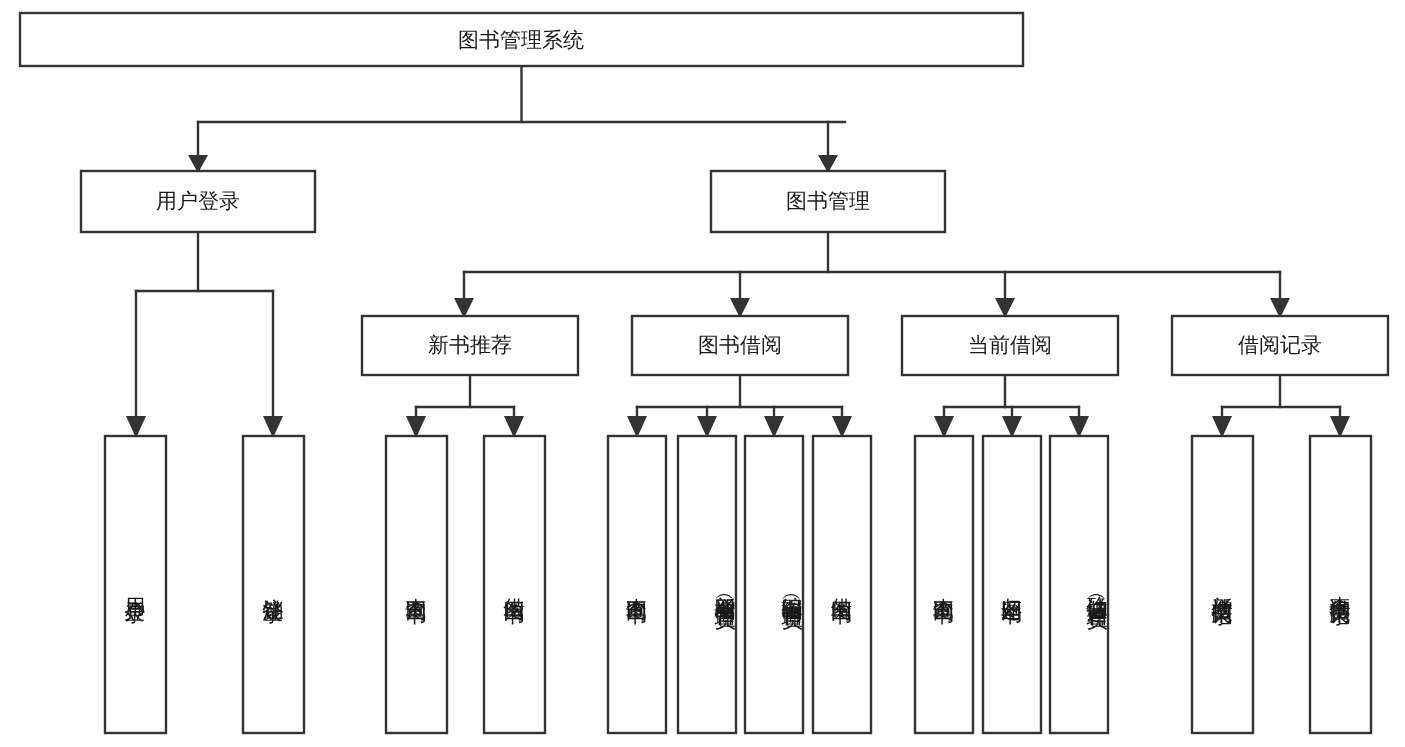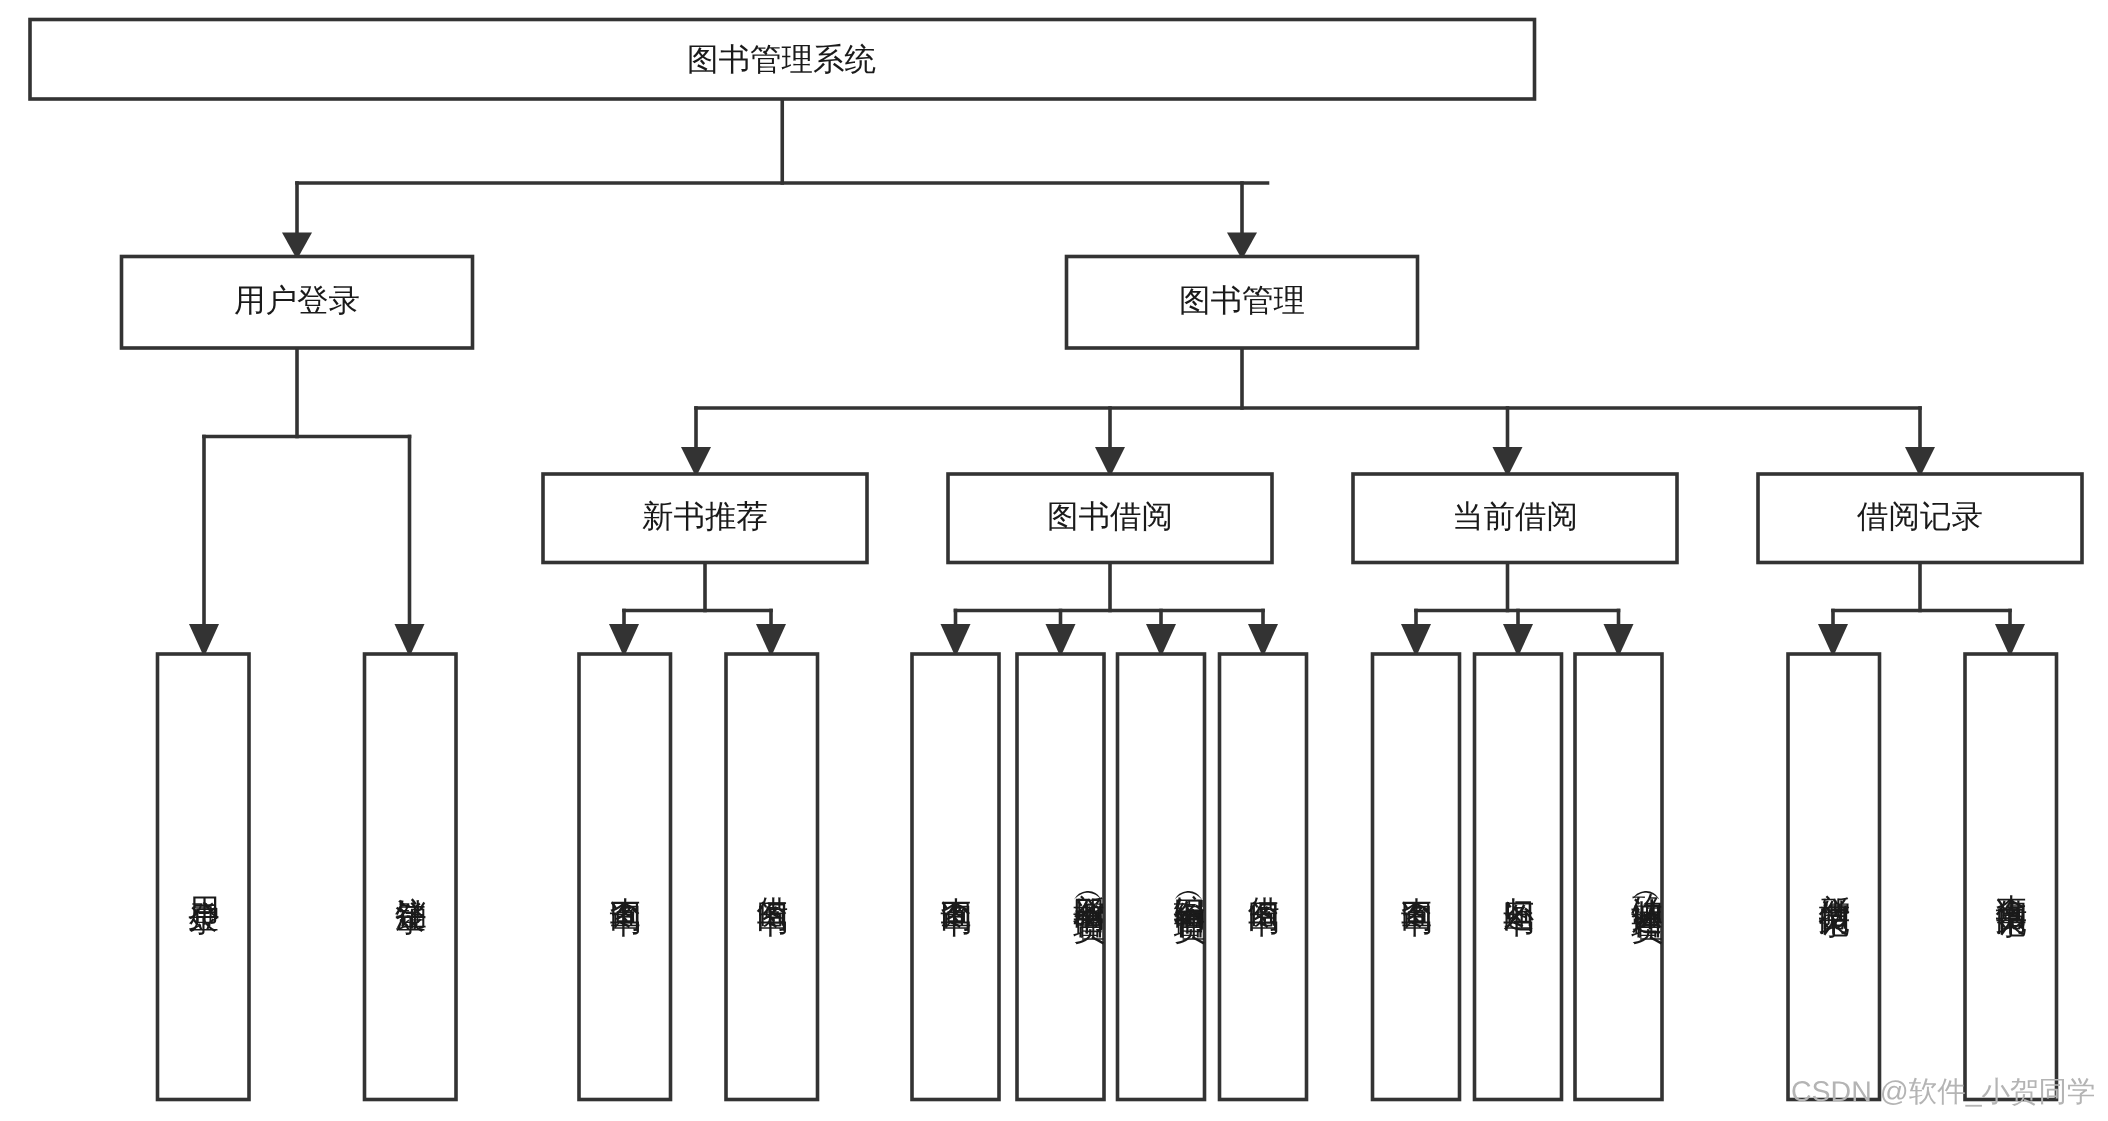--- a/index.html
+++ b/index.html
@@ -225,14 +225,13 @@
   <div class="node-label-v centered" style="left:608px; top:436px; width:58px; height:297px;">查询图书</div>
   <div class="node-label-v" style="left:678px; top:442px; width:58px; height:291px;">新增图书（管理员）</div>
   <div class="node-label-v" style="left:745px; top:442px; width:58px; height:291px;">编辑图书（管理员）</div>
   <div class="node-label-v centered" style="left:813px; top:436px; width:58px; height:297px;">借阅图书</div>
   <div class="node-label-v centered" style="left:915px; top:436px; width:58px; height:297px;">查询图书</div>
   <div class="node-label-v centered" style="left:983px; top:436px; width:58px; height:297px;">归还图书</div>
   <div class="node-label-v" style="left:1050px; top:442px; width:58px; height:291px;">确认归还（管理员）</div>
   <div class="node-label-v centered" style="left:1192px; top:436px; width:61px; height:297px;">新增借阅记录</div>
   <div class="node-label-v centered" style="left:1310px; top:436px; width:61px; height:297px;">查询借阅记录</div>
 
-  <div class="watermark">CSDN @软件_小贺同学</div>
 </div>
 
 </body></html>

